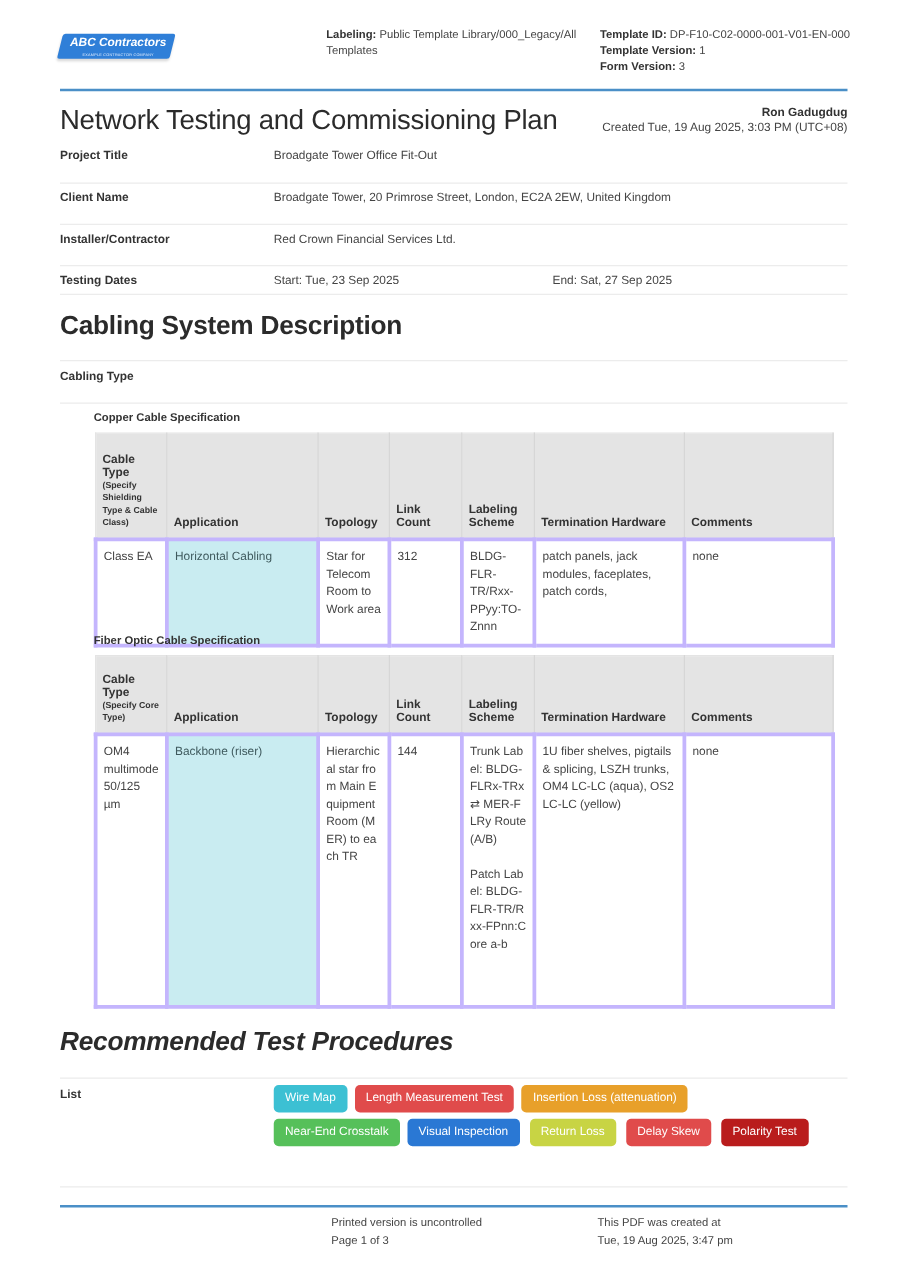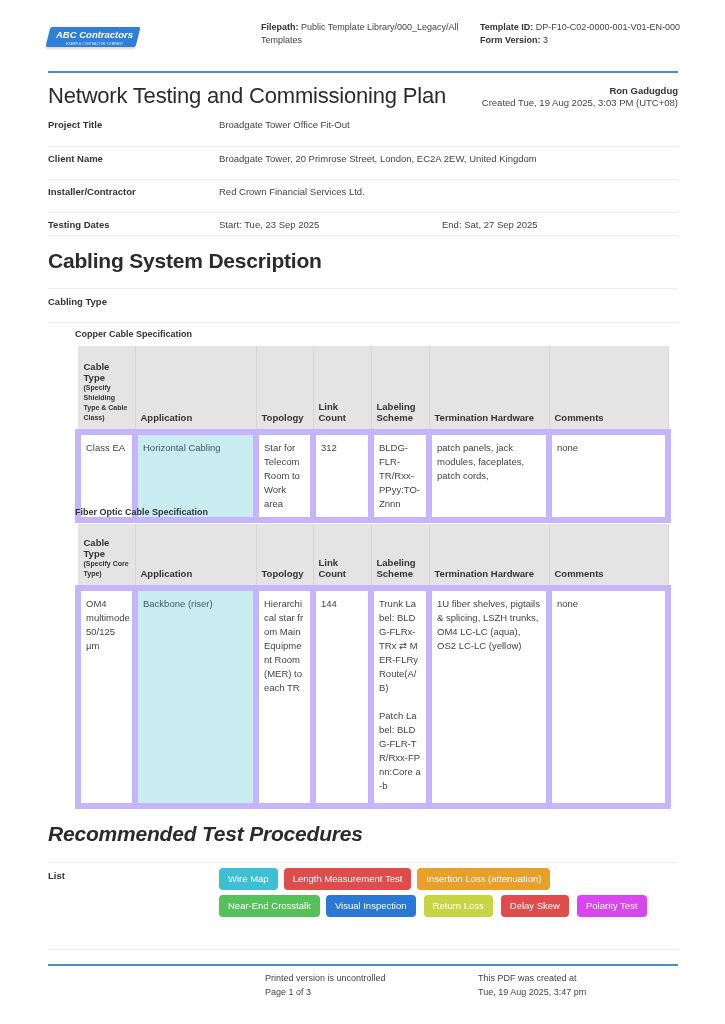--- a/index.html
+++ b/index.html
@@ -29,41 +29,42 @@
 
   .h2 { position: absolute; left: 48px; font-size: 21px; font-weight: bold; color: #2b2b2b; letter-spacing: -0.2px; }
 
   .tag { display: inline-block; height: 22px; line-height: 22px; padding: 0 9px; border-radius: 4px; color: #fff; font-size: 9.5px; margin-right: 6px; margin-bottom: 5px; white-space: nowrap; }
 
   .subhead { position: absolute; left: 75px; font-size: 9px; font-weight: bold; color: #333; }
 
   table.spec { position: absolute; left: 75px; width: 590px; border-collapse: collapse; font-size: 9.5px; color: #444; table-layout: fixed; }
   table.spec th { background: #e4e4e4; text-align: left; vertical-align: bottom; padding: 6px 5px 6px 5px; font-weight: bold; color: #333; border: 1px solid #e4e4e4; border-right: 1px solid #d6d6d6; }
   table.spec th .small { font-size: 7px; display: block; line-height: 10px; }
-  table.spec td { vertical-align: top; padding: 6px 5px; border: 6px solid #c4b5fd; line-height: 14px; margin-top: 28px; }
+  table.spec td { vertical-align: top; padding: 6px 5px; border: 3px solid #c4b5fd; line-height: 14px; margin-top: 28px; }
   table.spec td.app { background: #c9ecf1; color: #3f5a5e; }
 
   .footer-left { position: absolute; left: 265px; top: 971px; font-size: 9px; line-height: 14px; color: #444; }
   .footer-right { position: absolute; left: 478px; top: 971px; font-size: 9px; line-height: 14px; color: #444; }
 </style>
 </head>
 <body>
 
 <div class="header">
   <div class="logo">
     <div class="bar"></div>
     <span class="name">ABC Contractors</span>
     <span class="sub">EXAMPLE CONTRACTOR COMPANY</span>
   </div>
   <div class="meta-left">
-    <b>Filepath:</b>
+    <b>Labeling:</b>
     <span>Public Template Library/000_Legacy/All Templates</span>
   </div>
   <div class="meta-right">
     <div><b>Template ID:</b> <span>DP-F10-C02-0000-001-V01-EN-000</span></div>
+    <div><b>Template Version:</b> <span>1</span></div>
     <div><b>Form Version:</b> <span>3</span></div>
   </div>
 </div>
 
 <div class="hr-blue" style="top:71px;"></div>
 
 <div class="title">Network Testing and Commissioning Plan</div>
 <div class="author">
   <div class="nm">Ron Gadugdug</div>
   <div>Created Tue, 19 Aug 2025, 3:03 PM (UTC+08)</div>
@@ -163,21 +164,21 @@
       <td>none</td>
     </tr>
   </tbody>
 </table>
 
 <div class="h2" style="top:822px;font-style:italic;">Recommended Test Procedures</div>
 <div class="row" style="top:862px;height:88px;border-top:1px solid #ececec;">
   <span class="lbl" style="top:7px;">List</span>
   <div style="position:absolute;left:171px;top:5px;width:460px;line-height:0;">
     <span class="tag" style="background:#3cc0d3;">Wire Map</span><span class="tag" style="background:#e04b4b;">Length Measurement Test</span><span class="tag" style="background:#e8a02a;">Insertion Loss (attenuation)</span><br>
-    <span class="tag" style="background:#56c05a;">Near-End Crosstalk</span><span class="tag" style="background:#2a78d4;margin-right:8px;">Visual Inspection</span><span class="tag" style="background:#c8d444;margin-right:8px;">Return Loss</span><span class="tag" style="background:#e04b4b;margin-right:8px;">Delay Skew</span><span class="tag" style="background:#d946ef;">Polarity Test</span><br>
+    <span class="tag" style="background:#56c05a;">Near-End Crosstalk</span><span class="tag" style="background:#2a78d4;margin-right:8px;">Visual Inspection</span><span class="tag" style="background:#c8d444;margin-right:8px;">Return Loss</span><span class="tag" style="background:#e04b4b;margin-right:8px;">Delay Skew</span><span class="tag" style="background:#b91c1c;">Polarity Test</span><br>
   </div>
 </div>
 
 <div class="hr-blue" style="top:964px;"></div>
 <div class="footer-left">
   <div>Printed version is uncontrolled</div>
   <div>Page 1 of 3</div>
 </div>
 <div class="footer-right">
   <div>This PDF was created at</div>

